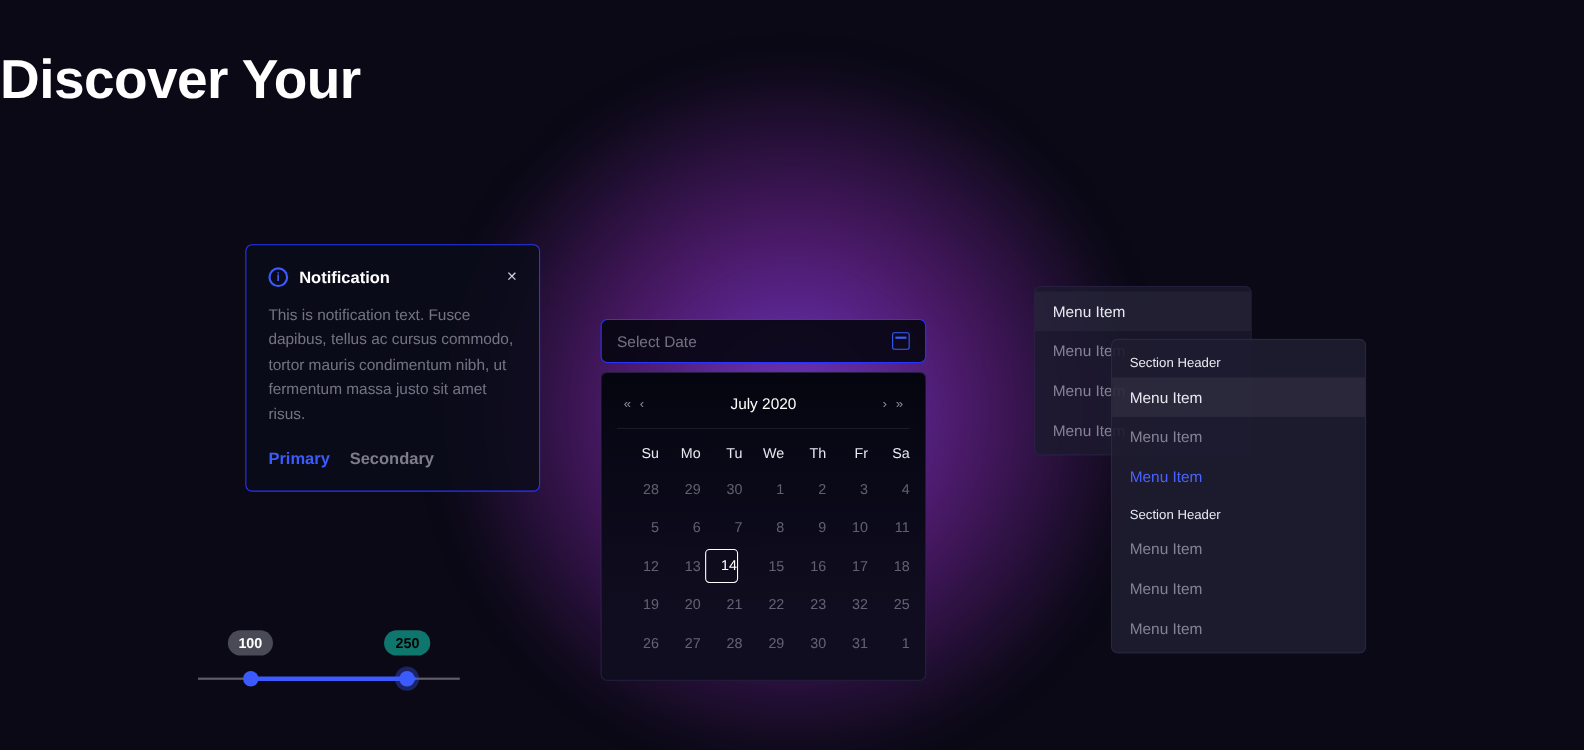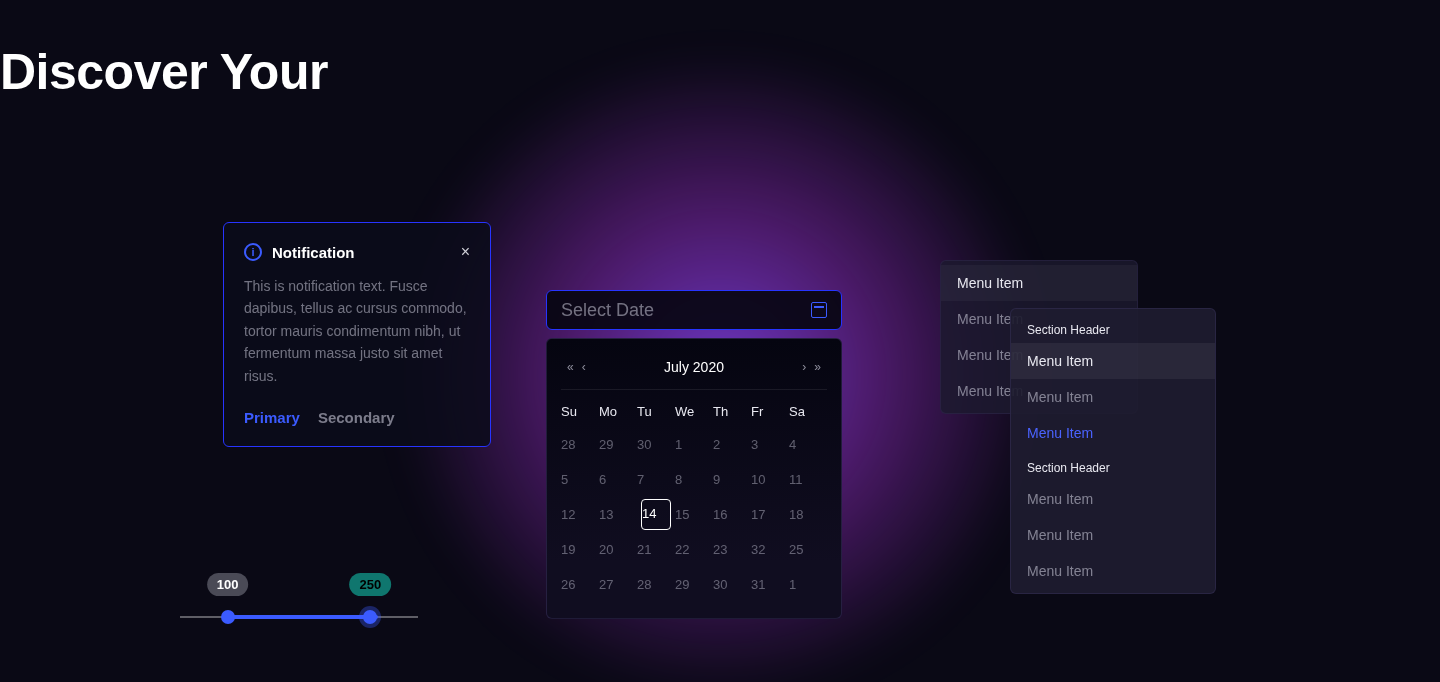--- a/index.html
+++ b/index.html
@@ -99,21 +99,21 @@
     .date-input {
       position: absolute;
       left: 546px; top: 290px;
       width: 296px; height: 40px;
       background: rgba(5, 6, 16, 0.9);
       border: 1px solid #2734ff;
       border-radius: 6px;
       display: flex; align-items: center;
       padding: 0 14px;
       color: rgba(200,200,215,0.55);
-      font-size: 18px;
+      font-size: 14px;
     }
     .cal-icon {
       margin-left: auto;
       width: 16px; height: 16px;
       border: 1.5px solid #3b5bff;
       border-radius: 2px;
       position: relative;
     }
     .cal-icon::before {
       content: ""; position: absolute;
@@ -129,21 +129,21 @@
       padding: 16px 14px 18px;
       border: 1px solid rgba(80,70,130,0.35);
     }
     .cal-head {
       display: flex; align-items: center; justify-content: space-between;
       padding: 4px 6px 14px;
     }
     .cal-nav { display: flex; gap: 8px; color: rgba(200,200,215,0.7); font-size: 12px; }
     .cal-title { font-size: 14px; font-weight: 500; }
     .cal-sep { height: 1px; background: rgba(255,255,255,0.08); margin-bottom: 8px; }
-    .cal-grid { display: grid; grid-template-columns: repeat(7, 1fr); gap: 4px 0; text-align: left; }
+    .cal-grid { display: grid; grid-template-columns: repeat(7, 1fr); gap: 4px 0; text-align: right; }
     .dow { font-size: 13px; color: #e8e8f0; padding: 6px 0; }
     .day {
       font-size: 13px; padding: 8px 0;
       color: rgba(200,200,215,0.45);
     }
     .day.sel {
       border: 1.5px solid #fff; border-radius: 4px;
       color: #fff; padding: 6px 0; margin: 0 4px;
     }
     
@@ -152,21 +152,21 @@
       left: 940px; top: 260px;
       width: 198px;
       background: rgba(28,26,46,0.82);
       border-radius: 6px;
       padding: 4px 0;
       border: 1px solid rgba(80,70,130,0.2);
     }
     .menu2 {
       position: absolute;
       left: 1010px; top: 308px;
-      width: 206px;
+      width: 232px;
       background: rgba(30,28,48,0.92);
       border-radius: 6px;
       padding: 4px 0;
       border: 1px solid rgba(80,70,130,0.25);
     }
     .mi {
       padding: 10px 16px;
       font-size: 14px;
       color: rgba(200,200,215,0.6);
     }

